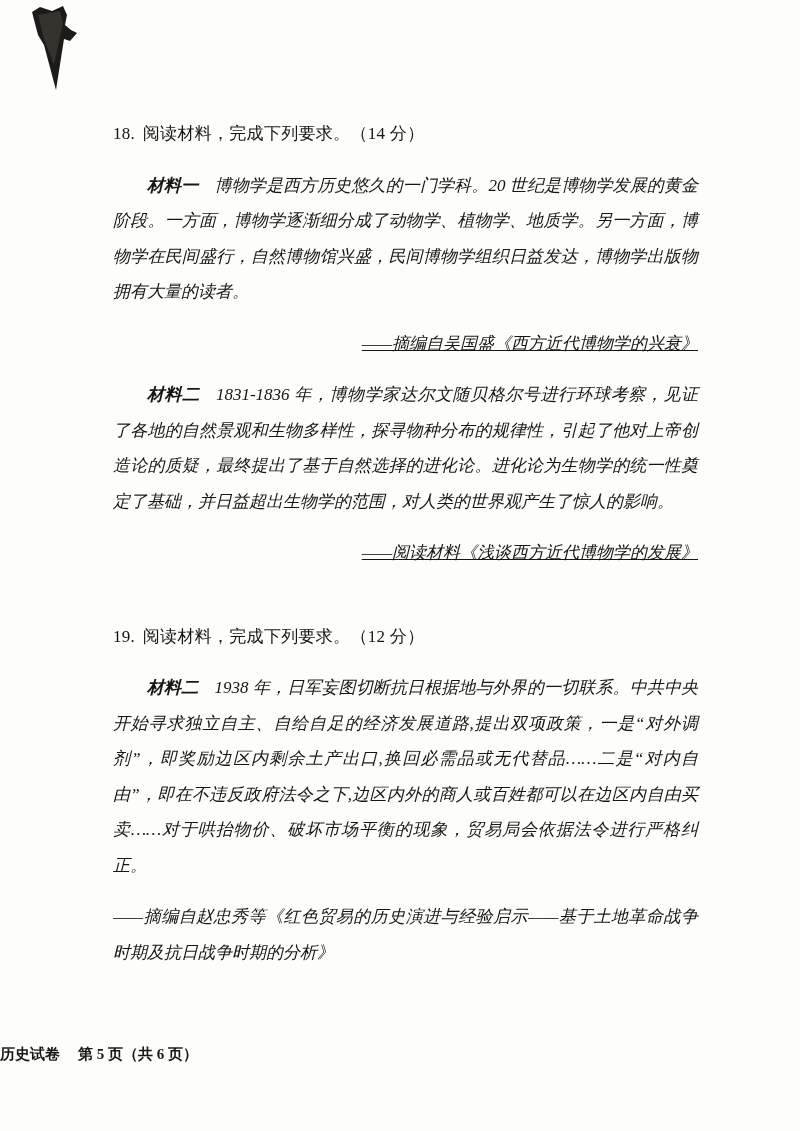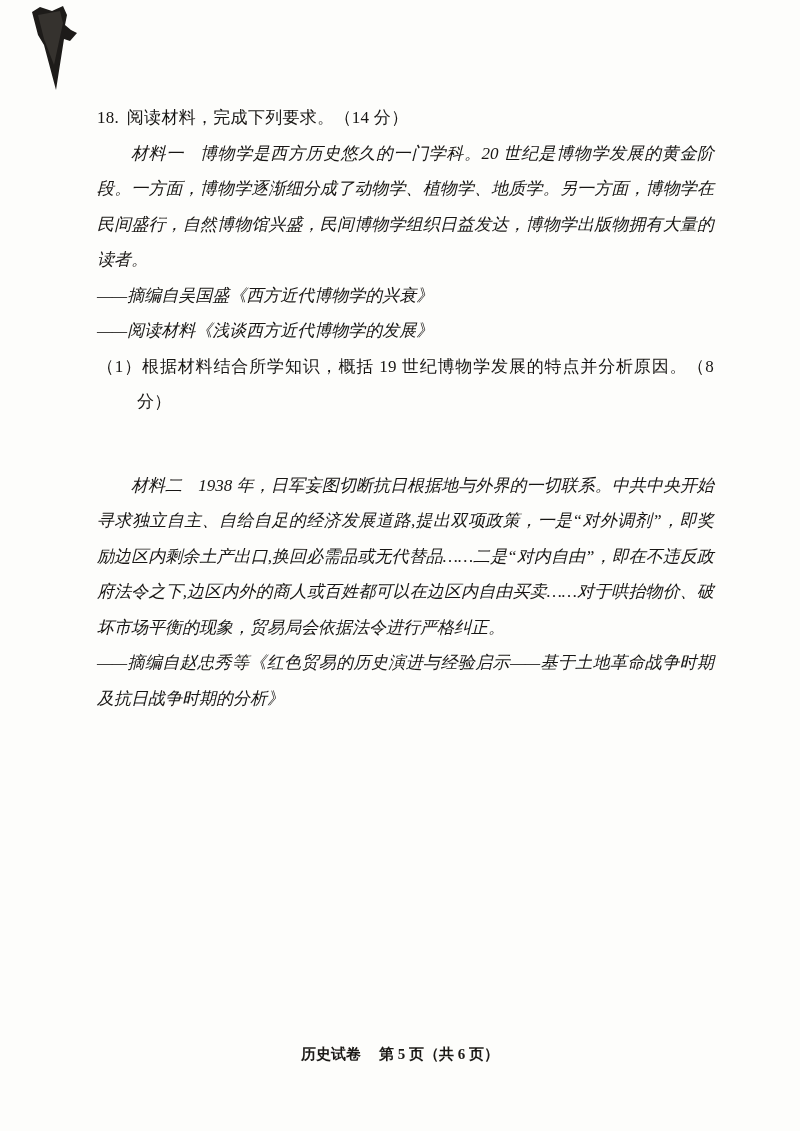--- a/index.html
+++ b/index.html
@@ -16,50 +16,49 @@
     overflow:hidden;
   }
   .corner-mark {
     position:absolute; left:30px; top:5px;
     width:50px; height:86px;
   }
   .content {
     position:absolute;
     left:97px; right:86px; top:100px;
   }
-  .content p { margin:0; }
+  .content p { margin:16px; }
   .q-head {
     font-size:17px; line-height:35.5px;
     letter-spacing:0.3px;
   }
   .q-num { margin-right:0.45em; }
   .material {
     font-size:17px; line-height:35.5px;
     text-align:justify;
     text-indent:2em;
     font-style:italic; 
   }
-  .m-label { font-weight:normal; margin-right:0.95em; }
+  .m-label { font-weight:bold; margin-right:0.95em; }
   .source {
     font-size:17px; line-height:35.5px;
     font-style:italic;
   }
-  .source.right { text-align:left; }
+  .source.right { text-align:right;text-decoration:underline; }
   .source.left  { text-align:justify; font-style:italic; }
   .subq {
     font-size:17px; line-height:35.5px;
     text-align:justify;
     padding-left:2.35em; text-indent:-2.35em;
     letter-spacing:0.2px;
   }
   .question + .question { margin-top:48px; }
   .page-footer {
     position:absolute;
     top:1042px; left:0; width:100%;
-    text-align:center;
     font-size:15px; line-height:24px;
     font-weight:bold;
     color:#1b1916;
   }
   .footer-doc { margin-right:1.2em; }
 </style>
 </head>
 <body>
 
 <div class="page">
@@ -70,26 +69,27 @@
   </svg>
 
   <main class="content">
 
     <section class="question">
       <p class="q-head"><span class="q-num">18.</span><span>阅读材料，完成下列要求。（14 分）</span></p>
 
       <p class="material"><span class="m-label">材料一</span><span>博物学是西方历史悠久的一门学科。20 世纪是博物学发展的黄金阶段。一方面，博物学逐渐细分成了动物学、植物学、地质学。另一方面，博物学在民间盛行，自然博物馆兴盛，民间博物学组织日益发达，博物学出版物拥有大量的读者。</span></p>
       <p class="source right">——摘编自吴国盛《西方近代博物学的兴衰》</p>
 
+      <p class="material"><span class="m-label">材料二</span><span>1831-1836 年，博物学家达尔文随贝格尔号进行环球考察，见证了各地的自然景观和生物多样性，探寻物种分布的规律性，引起了他对上帝创造论的质疑，最终提出了基于自然选择的进化论。进化论为生物学的统一性奠定了基础，并日益超出生物学的范围，对人类的世界观产生了惊人的影响。</span></p>
       <p class="source right">——阅读材料《浅谈西方近代博物学的发展》</p>
 
-      <p class="subq">（1）根据材料结合所学知识，概括 19 世纪博物学发展的特点并分析原因。（8 分）</p>
     </section>
 
     <section class="question">
+      <p class="q-head"><span class="q-num">19.</span><span>阅读材料，完成下列要求。（12 分）</span></p>
 
 
       <p class="material"><span class="m-label">材料二</span><span>1938 年，日军妄图切断抗日根据地与外界的一切联系。中共中央开始寻求独立自主、自给自足的经济发展道路,提出双项政策，一是“对外调剂”，即奖励边区内剩余土产出口,换回必需品或无代替品……二是“对内自由”，即在不违反政府法令之下,边区内外的商人或百姓都可以在边区内自由买卖……对于哄抬物价、破坏市场平衡的现象，贸易局会依据法令进行严格纠正。</span></p>
       <p class="source left">——摘编自赵忠秀等《红色贸易的历史演进与经验启示——基于土地革命战争时期及抗日战争时期的分析》</p>
 
     </section>
 
   </main>
 
   <footer class="page-footer"><span class="footer-doc">历史试卷</span><span>第 5 页（共 6 页）</span></footer>

